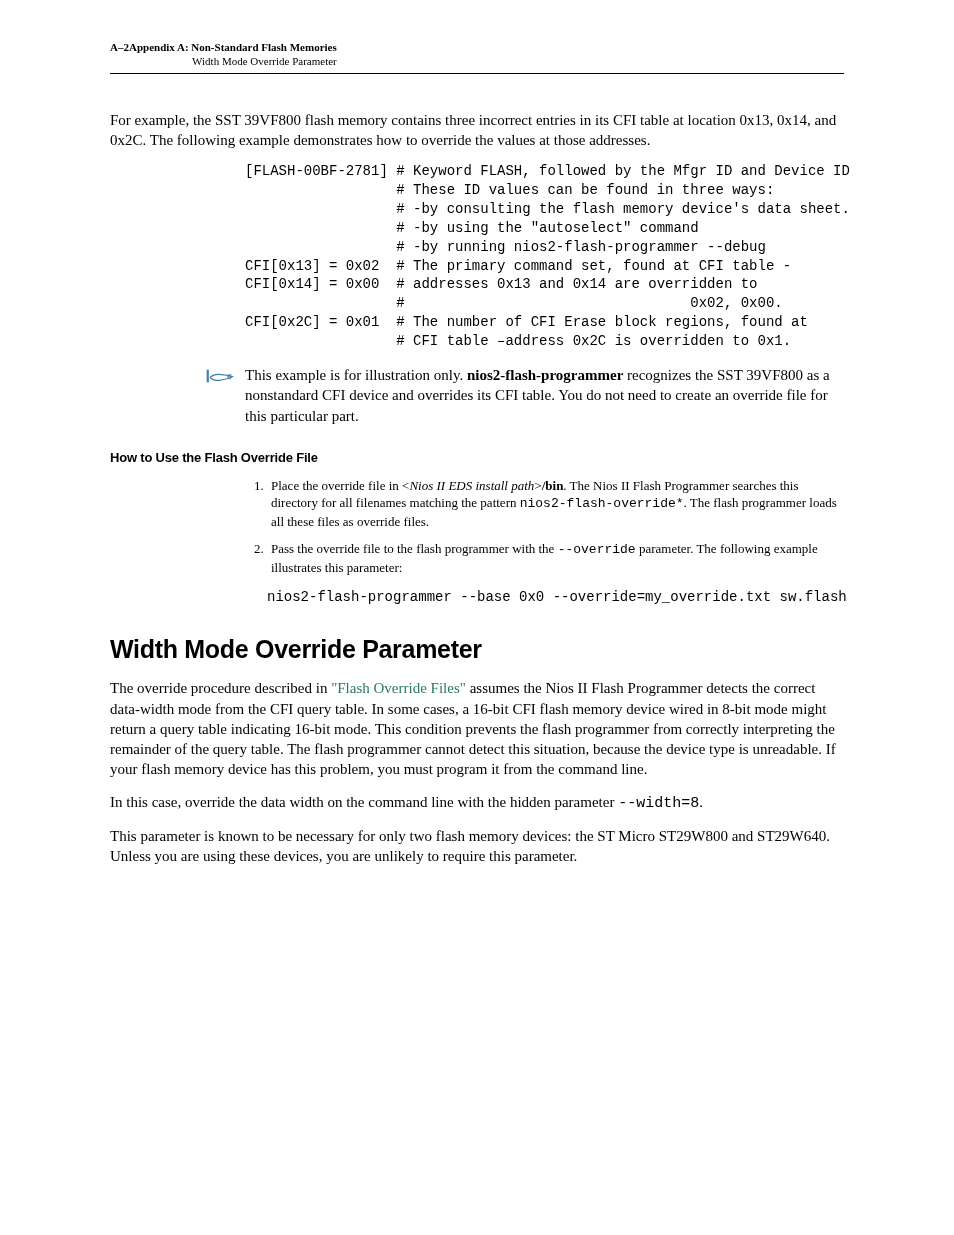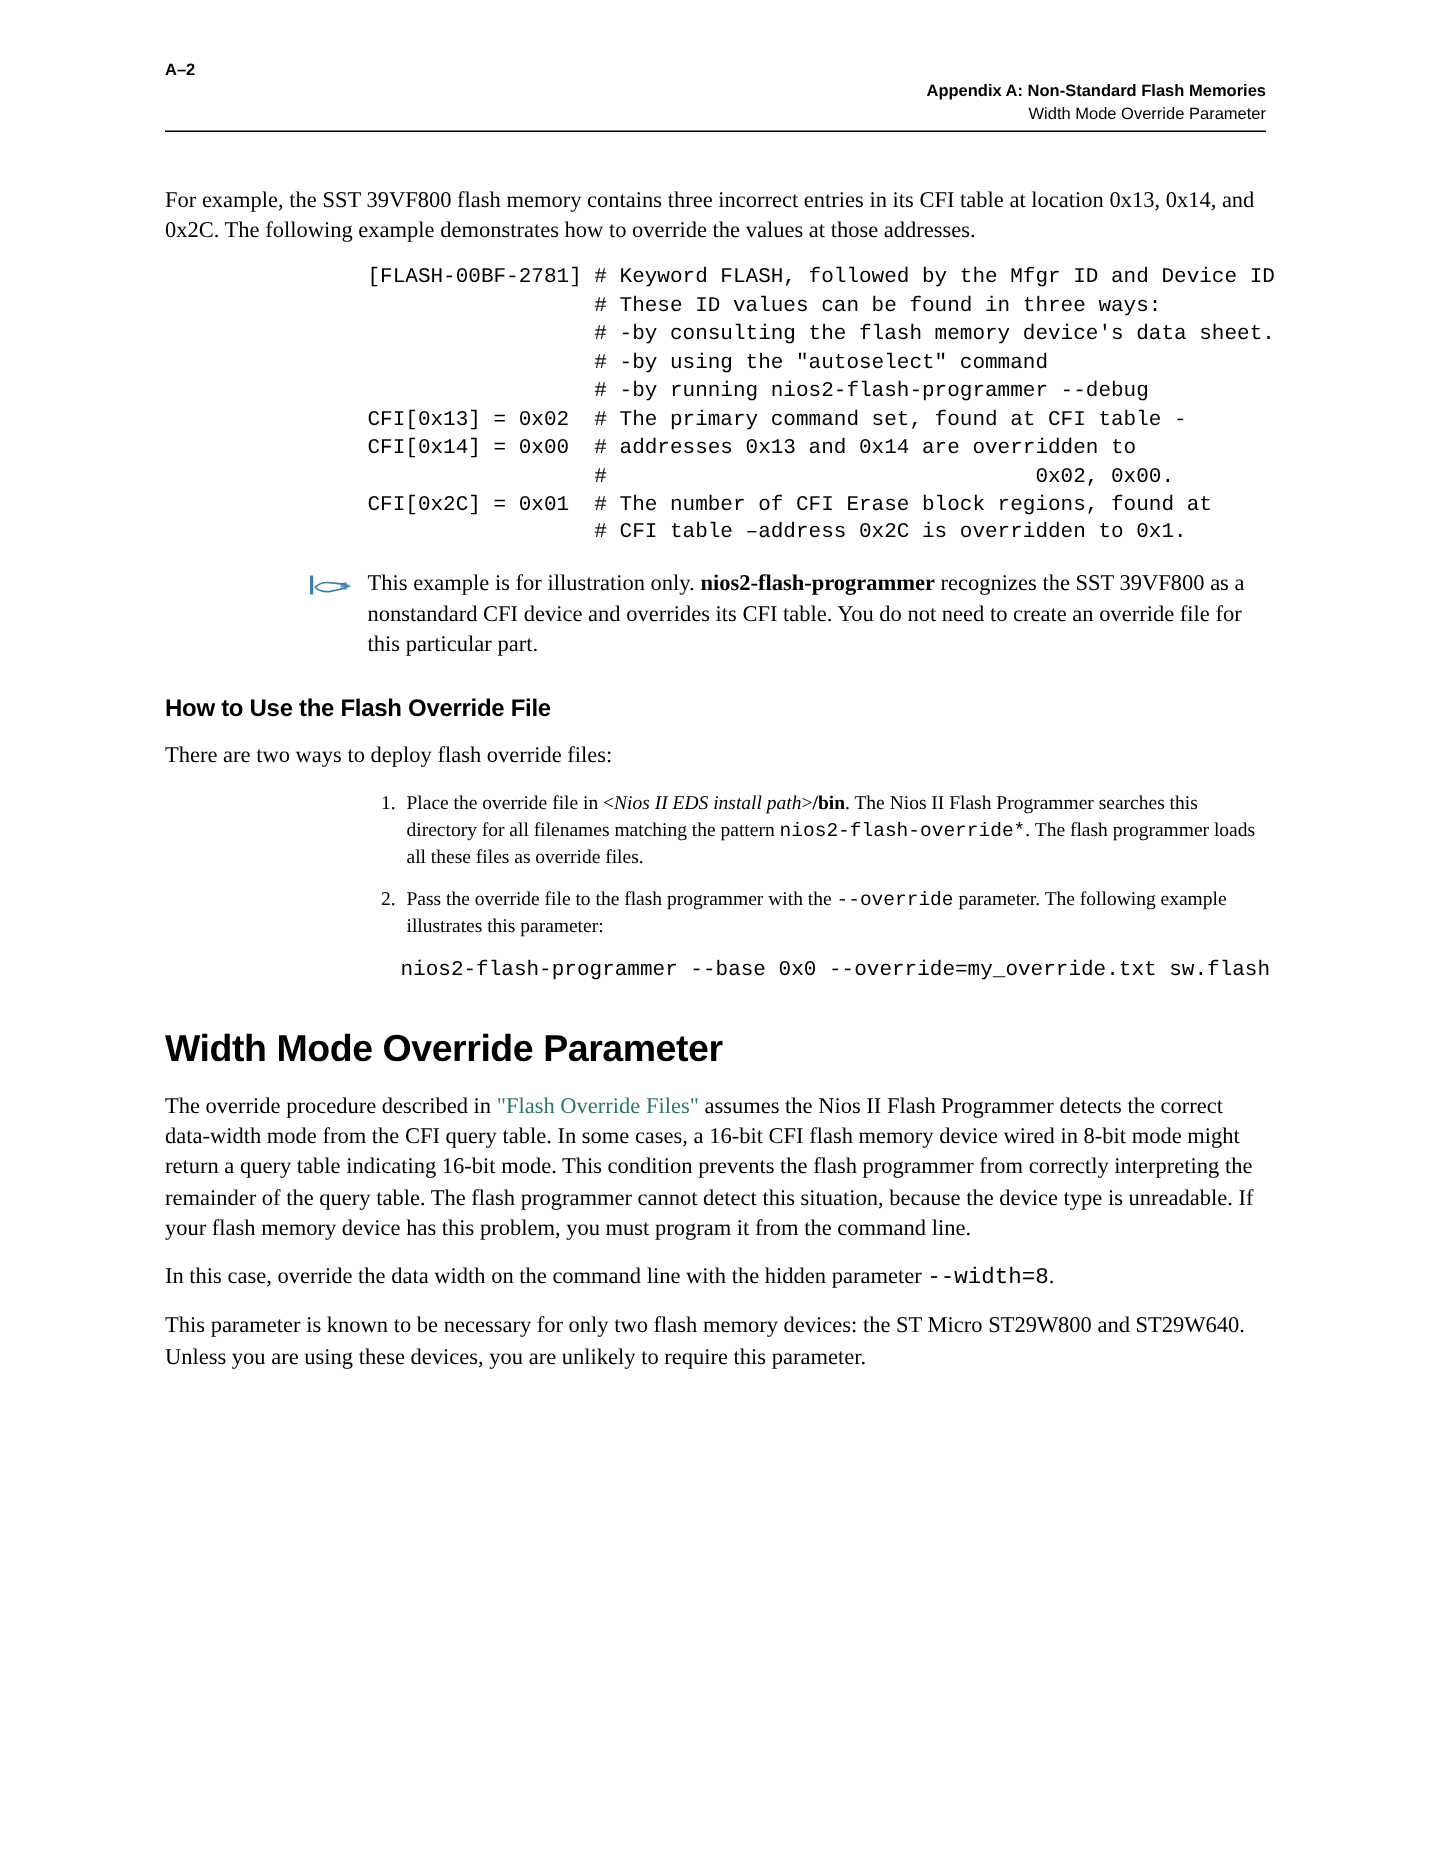--- a/index.html
+++ b/index.html
@@ -11,25 +11,24 @@
     width: 954px;
   }
   .page {
     padding: 40px 110px 40px 110px;
     position: relative;
     min-height: 1155px;
   }
   .header-row {
     display: flex;
     justify-content: flex-start;
-    font-family: Liberation Sans, sans-serif;
+    font-family: Liberation Serif, serif;
     font-size: 11px;
     line-height: 1.3;
     padding-bottom: 4px;
-    flex-direction: column;
   }
   .header-left { font-weight: bold; }
   .header-right { text-align: right; }
   .header-right-line1 { font-weight: bold; }
   .header-rule {
     border: none;
     border-top: 1px solid #000;
     margin: 0 0 36px 0;
   }
   .body-text {
@@ -60,21 +59,21 @@
     margin-top: 2px;
   }
   .note-text {
     font-size: 15px;
     line-height: 1.35;
     flex: 1;
   }
   .h2 {
     font-family: Arial, Helvetica, sans-serif;
     font-weight: 900;
-    font-size: 16px;
+    font-size: 13px;
     margin: 24px 0 12px 0;
     letter-spacing: -0.2px;
     font-stretch: condensed;
   }
   .h1 {
     font-family: Arial, Helvetica, sans-serif;
     font-weight: 900;
     font-size: 25px;
     margin: 28px 0 14px 0;
     letter-spacing: -0.3px;
@@ -142,21 +141,20 @@
         <path d="M30 11 L36 10 M30 13 L37 13 M30 15 L36 16" stroke="#3a7ca8" stroke-width="1.3" fill="none"></path>
       </svg>
     </span>
     <div class="note-text">
       <span>This example is for illustration only. </span><span class="bold">nios2-flash-programmer</span><span> recognizes the SST 39VF800 as a nonstandard CFI device and overrides its CFI table. You do not need to create an override file for this particular part.</span>
     </div>
   </div>
 
   <div class="h2">How to Use the Flash Override File</div>
 
-  <p class="body-text para">There are two ways to deploy flash override files:</p>
 
   <ol class="numbered">
     <li>
       <span>Place the override file in &lt;</span><span class="italic">Nios II EDS install path</span><span>&gt;</span><span class="bold">/bin</span><span>. The Nios II Flash Programmer searches this directory for all filenames matching the pattern </span><span class="mono">nios2-flash-override*</span><span>. The flash programmer loads all these files as override files.</span>
     </li>
     <li>
       <span>Pass the override file to the flash programmer with the </span><span class="mono">--override</span><span> parameter. The following example illustrates this parameter:</span>
     </li>
   </ol>
 

